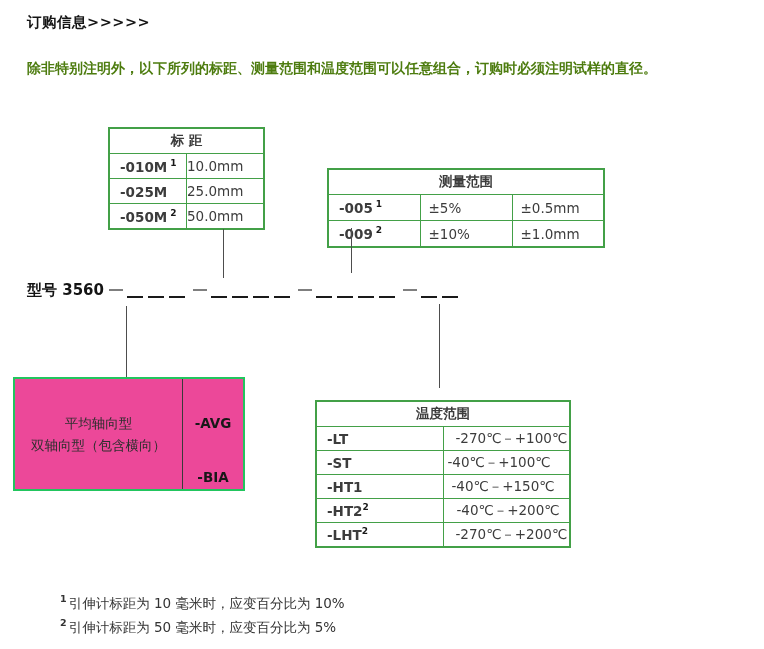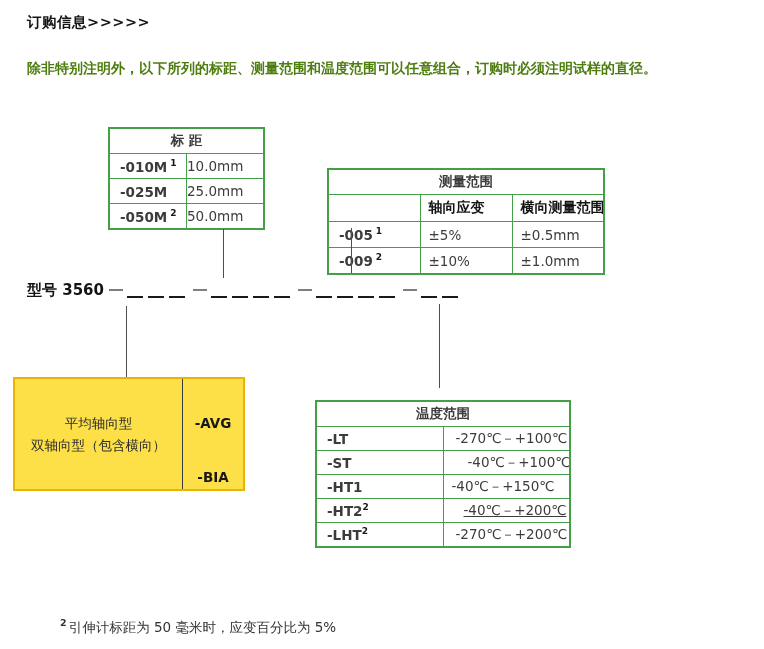--- a/index.html
+++ b/index.html
@@ -77,22 +77,22 @@
   .mblank {
     width: 16px; height: 2px; background: #1a1a1a;
     margin: 16px 5px 0 0; flex: none;
   }
 
   
   .vline { position: absolute; width: 1px; background: #4d4d4d; }
 
   
   table.ttype {
-    border-collapse: collapse; table-layout: fixed; background: #fde047;
-    border: 2px solid #eab308;
+    border-collapse: collapse; table-layout: fixed; background: #ec4899;
+    border: 2px solid #22c55e;
   }
   table.ttype td { vertical-align: middle; }
   td.type-labels {
     border-right: 1.5px solid #3a3a3a;
     text-align: center;
     font-size: 13.5px; color: #2f2f2f;
   }
   td.type-labels div { line-height: 22px; }
   td.type-codes {
     text-align: center;
@@ -130,25 +130,20 @@
       <td class="codec" style="height:24px;"><span>-050M</span><sup class="fm sp-gap">2</sup></td>
       <td class="valc-center">50.0mm</td>
     </tr>
   </tbody>
     </table>
 
   <table class="gtbl abs" style="left:327px; top:120px; width:278px;margin-top:48px;">
     <tbody>
         <tr>
       <td colspan="3" class="thead" style="height:24px;">测量范围</td>
-    </tr>
-    <tr>
-      <td style="width:66px; height:26px;"></td>
-      <td style="width:86px; font-weight:bold; color:#141414; font-size:14px;">轴向应变</td>
-      <td style="font-weight:bold; color:#141414; font-size:14px;">横向测量范围</td>
     </tr>
     <tr>
       <td class="codec" style="height:25px;"><span>-005</span><sup class="fm sp-gap">1</sup></td>
       <td>±5%</td>
       <td>±0.5mm</td>
     </tr>
     <tr>
       <td class="codec" style="height:25px;"><span>-009</span><sup class="fm sp-gap">2</sup></td>
       <td>±10%</td>
       <td>±1.0mm</td>
@@ -186,34 +181,37 @@
     <tbody>
         <tr>
       <td colspan="2" class="thead" style="height:24px;">温度范围</td>
     </tr>
     <tr>
       <td class="codec" style="width:63px; height:23px;"><span>-LT</span><sup class="fm"></sup></td>
       <td style="padding-left:12px;">-270℃－+100℃</td>
     </tr>
     <tr>
       <td class="codec" style="height:23px;"><span>-ST</span><sup class="fm"></sup></td>
-      <td style="padding-left:24px;">-40℃－+100℃</td>
+      <td style="padding-left:4px;">-40℃－+100℃</td>
     </tr>
     <tr>
       <td class="codec" style="height:23px;"><span>-HT1</span><sup class="fm"></sup></td>
       <td style="">-40℃－+150℃</td>
     </tr>
     <tr>
       <td class="codec" style="height:23px;"><span>-HT2</span><sup class="fm">2</sup></td>
-      <td style="padding-left:20px;text-decoration:underline;">-40℃－+200℃</td>
+      <td style="padding-left:13px;">-40℃－+200℃</td>
     </tr>
     <tr>
       <td class="codec" style="height:23px;"><span>-LHT</span><sup class="fm">2</sup></td>
       <td style="padding-left:12px;">-270℃－+200℃</td>
     </tr>
   </tbody>
     </table>
 
+  <div class="abs footnote" style="left:60px; top:593px;">
+    <sup>1</sup><span>引伸计标距为 10 毫米时，应变百分比为 10%</span>
+  </div>
   <div class="abs footnote" style="left:60px; top:617px;">
     <sup>2</sup><span>引伸计标距为 50 毫米时，应变百分比为 5%</span>
   </div>
 
 </div>
 
 </body></html>

